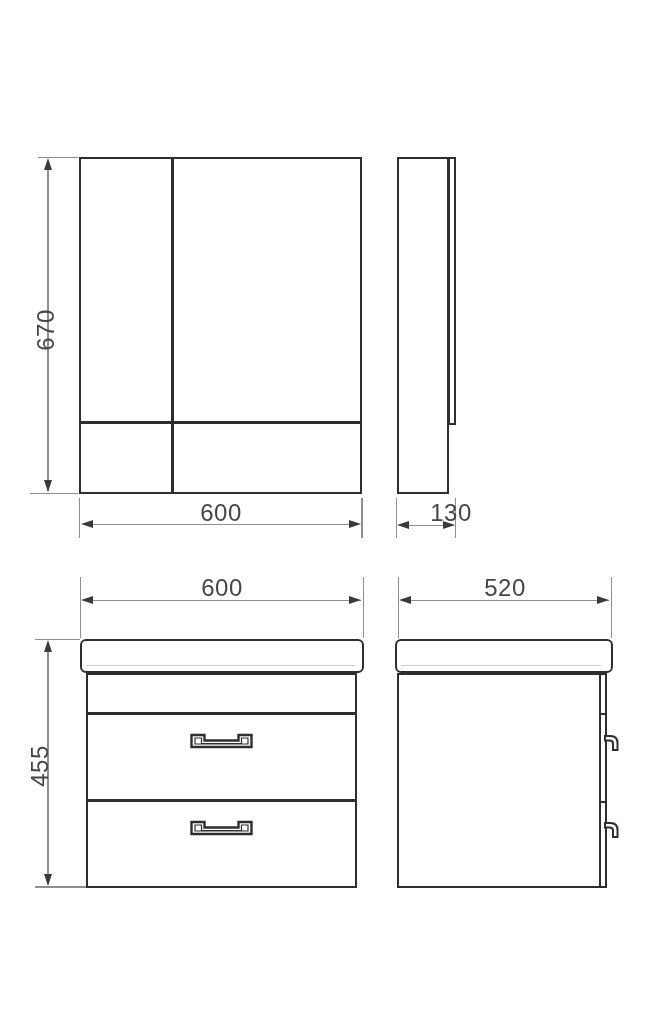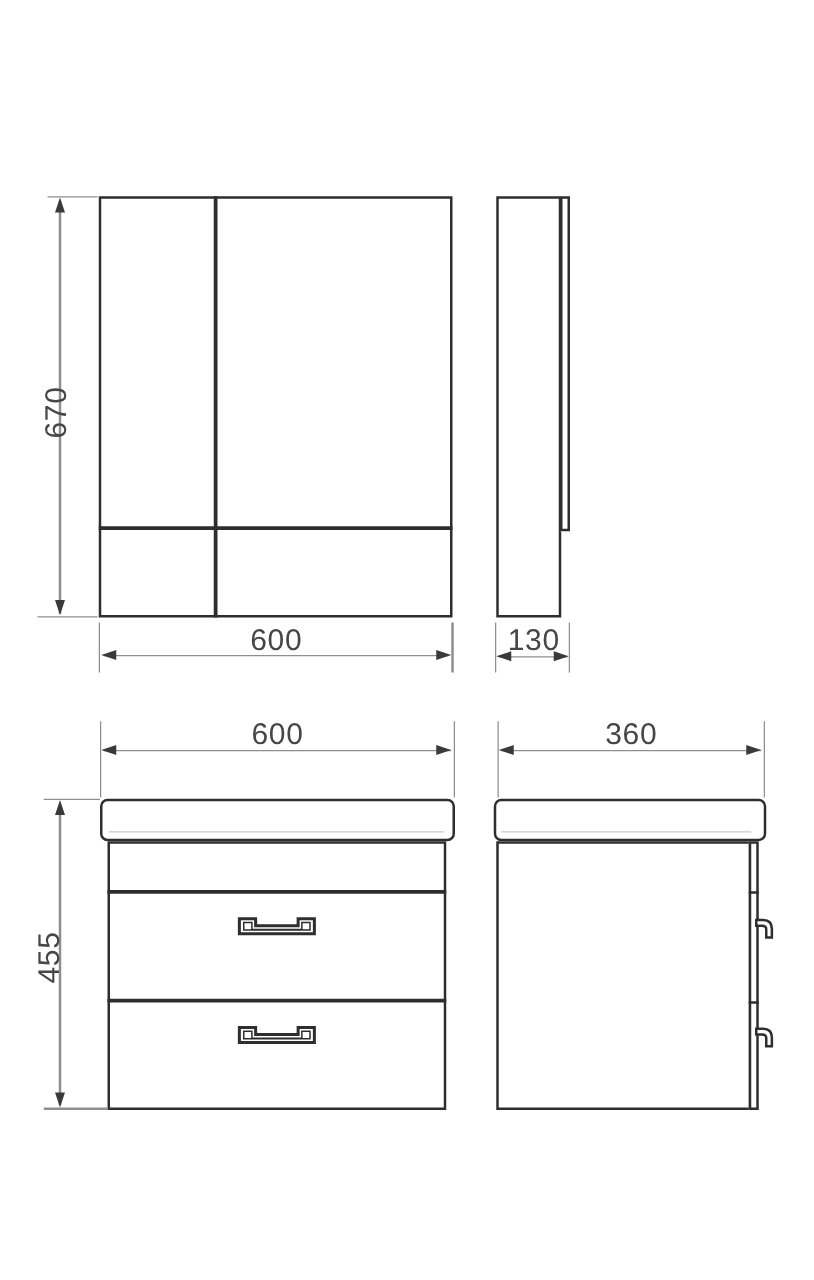--- a/index.html
+++ b/index.html
@@ -58,21 +58,21 @@
     <div class="arr right" style="left:349px;top:520px;"></div>
     <div class="dim-label" style="left:191px;top:501px;width:60px;">600</div>
   </div>
 
   <div class="grp">
     <div class="dim" style="left:395.6px;top:498px;width:1.2px;height:40px;"></div>
     <div class="dim" style="left:455.2px;top:498px;width:1.2px;height:40px;"></div>
     <div class="dim" style="left:399px;top:525px;width:55px;height:1.2px;"></div>
     <div class="arr left" style="left:397px;top:521px;"></div>
     <div class="arr right" style="left:443px;top:521px;"></div>
-    <div class="dim-label" style="left:398px;top:501px;width:58px;">130</div>
+    <div class="dim-label" style="left:398px;top:501px;width:58px;padding-left:24px;">130</div>
   </div>
 
   <div class="grp">
     <div class="rect" style="left:80px;top:639px;width:284px;height:34px;border-radius:6px;"></div>
     <div class="accent" style="left:87px;top:664.5px;width:268px;height:1.5px;"></div>
     <div class="rect" style="left:86px;top:673px;width:271px;height:215px;"></div>
     <div class="fill" style="left:86px;top:712px;width:271px;height:2.5px;"></div>
     <div class="fill" style="left:86px;top:799px;width:271px;height:2.5px;"></div>
     <svg class="part" style="left:190px;top:733px;" width="63" height="16" viewBox="0 0 63 16">
       <path d="M1.5 2 H14.5 V7.5 H48.5 V2 H61.5 V14 H1.5 Z" fill="#ffffff" stroke-width="2.4"></path>
@@ -107,21 +107,21 @@
     <div class="arr right" style="left:349px;top:596px;"></div>
     <div class="dim-label" style="left:192px;top:576px;width:60px;">600</div>
   </div>
 
   <div class="grp">
     <div class="dim" style="left:397.6px;top:577px;width:1.2px;height:61px;"></div>
     <div class="dim" style="left:611.2px;top:577px;width:1.2px;height:61px;"></div>
     <div class="dim" style="left:401px;top:600px;width:208px;height:1.2px;"></div>
     <div class="arr left" style="left:399px;top:596px;"></div>
     <div class="arr right" style="left:597px;top:596px;"></div>
-    <div class="dim-label" style="left:475px;top:576px;width:60px;">360</div>
+    <div class="dim-label" style="left:475px;top:576px;width:60px;">520</div>
   </div>
 
   <div class="grp">
     <div class="dim" style="left:35px;top:638.8px;width:45px;height:1.2px;"></div>
     <div class="dim" style="left:35px;top:886.4px;width:51px;height:1.2px;"></div>
     <div class="dim" style="left:47.4px;top:644px;width:1.2px;height:240px;"></div>
     <div class="arr up" style="left:43.5px;top:640px;"></div>
     <div class="arr down" style="left:43.5px;top:874px;"></div>
     <div class="dim-label rot" style="left:5px;top:754px;width:70px;height:24px;">455</div>
   </div>

